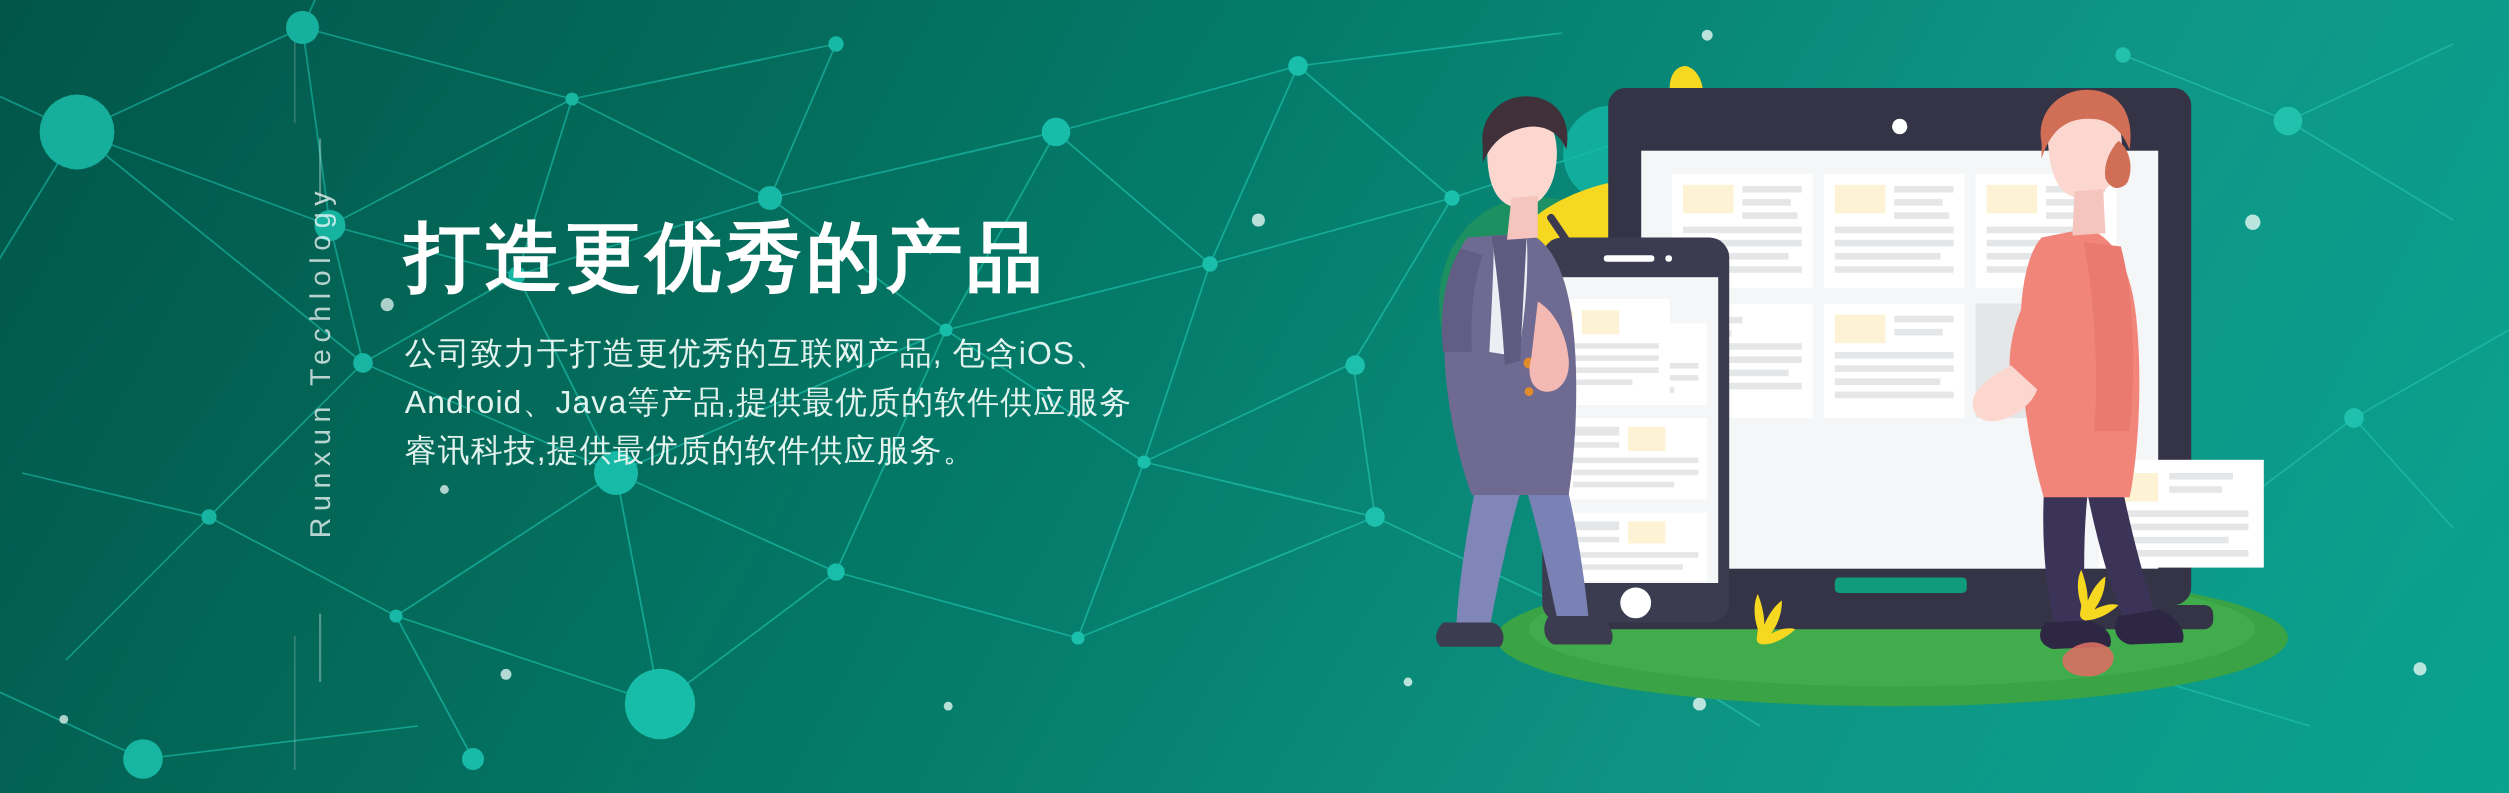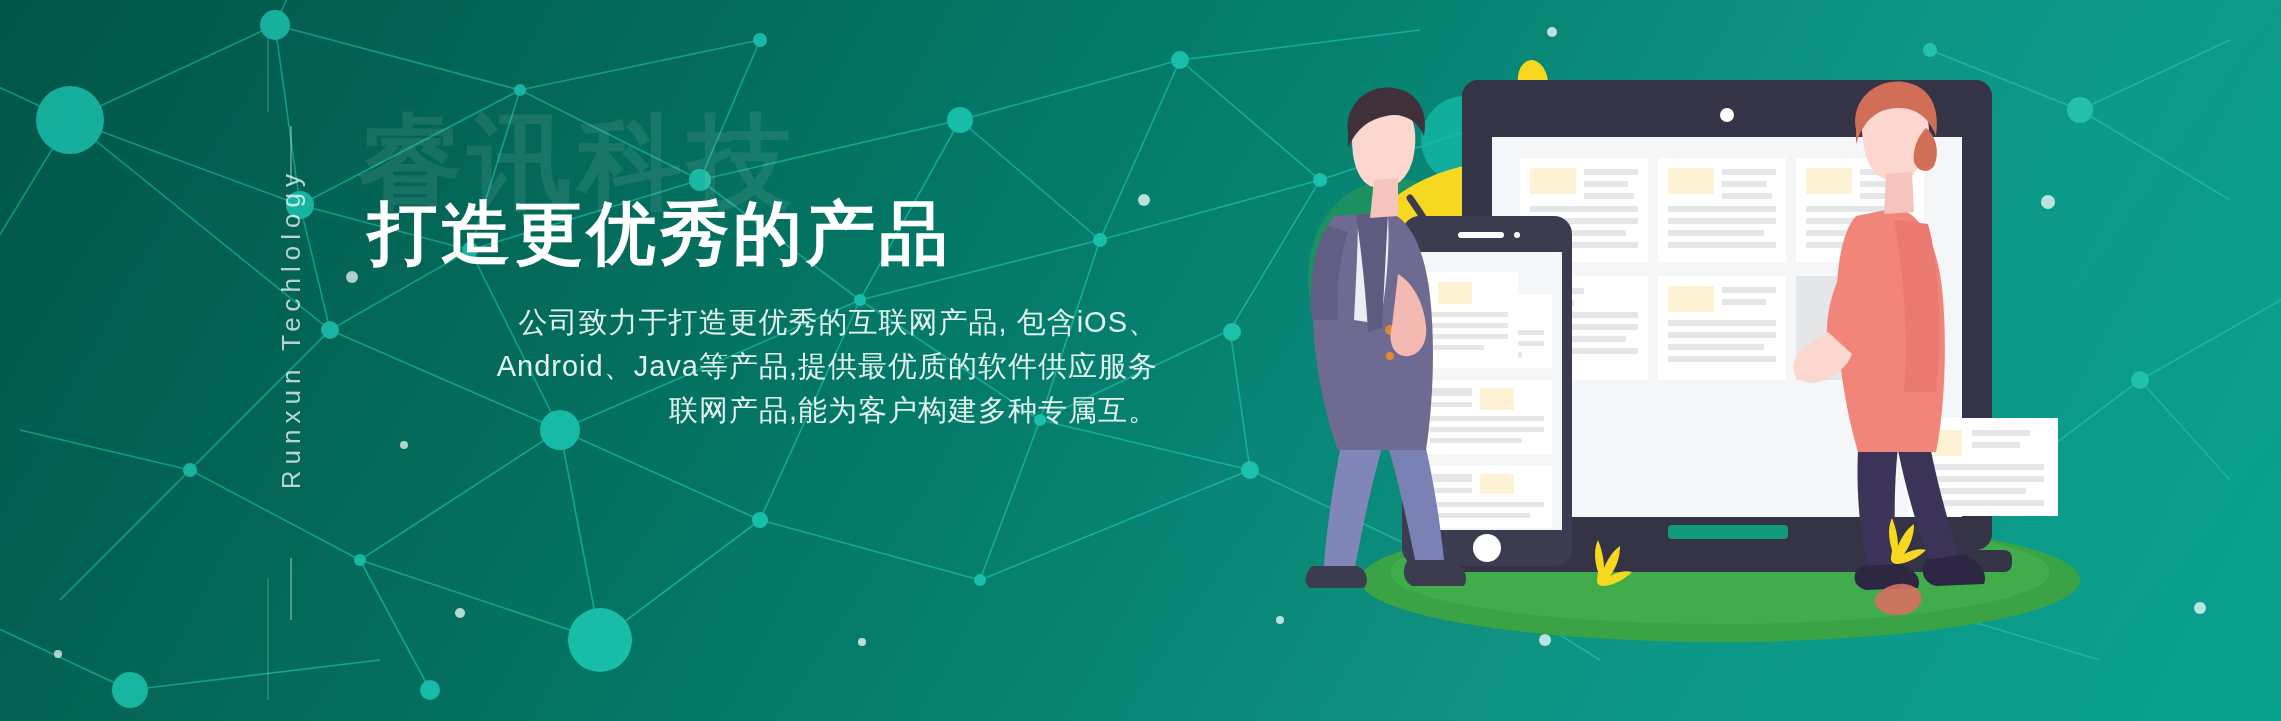--- a/index.html
+++ b/index.html
@@ -31,21 +31,21 @@
     font-size:69px;font-weight:bold;letter-spacing:4px;
     color:#ffffff;line-height:1.04;white-space:nowrap;
     margin:0;padding-top:78px;
   }
   .subcopy{
     position:relative;
     margin:30px 0 0 0;
     font-size:29px;line-height:1.52;letter-spacing:1px;
     color:#e2f3ee;max-width:790px;
   }
-  .subcopy .ln{display:block;text-align:right;}
+  .subcopy .ln{display:block;}
 
   
   .vbrand{
     position:absolute;left:276px;top:168px;
     height:400px;display:flex;align-items:flex-start;
   }
   .vbrand .vtext{
     writing-mode:vertical-rl;
     transform:rotate(180deg);
     font-size:26px;letter-spacing:6px;
@@ -150,26 +150,25 @@
   </svg>
   <div class="sheen"></div>
 
   <div class="vbrand">
     <div class="vrule"></div>
     <div class="vtext">Runxun Techlology</div>
     <div class="vrule2"></div>
   </div>
 
   <div class="copy">
-    <div class="watermark">睿讯科技</div>
     <h1 class="headline">打造更优秀的产品</h1>
     <p class="subcopy">
       <span class="ln">公司致力于打造更优秀的互联网产品, 包含iOS、</span>
       <span class="ln">Android、Java等产品,提供最优质的软件供应服务</span>
-      <span class="ln">联网产品,能为客户构建多种专属互。</span>
+      <span class="ln">睿讯科技,提供最优质的软件供应服务。</span>
     </p>
   </div>
 
   <div class="illus">
   <svg width="840" height="660" viewBox="0 0 840 660">
 
     <path d="M40,330 C-10,250 30,150 120,160 C210,170 250,250 230,330 C212,404 120,430 70,400 C30,376 56,360 40,330 Z" fill="#2f9b53" opacity=".55"></path>
     <path d="M300,120 C380,70 470,110 460,190 C452,258 380,300 320,270 C268,244 250,152 300,120 Z" fill="#2d9950" opacity=".45"></path>
     <circle cx="175" cy="120" r="44" fill="#14b8a8" opacity=".78"></circle>
 

